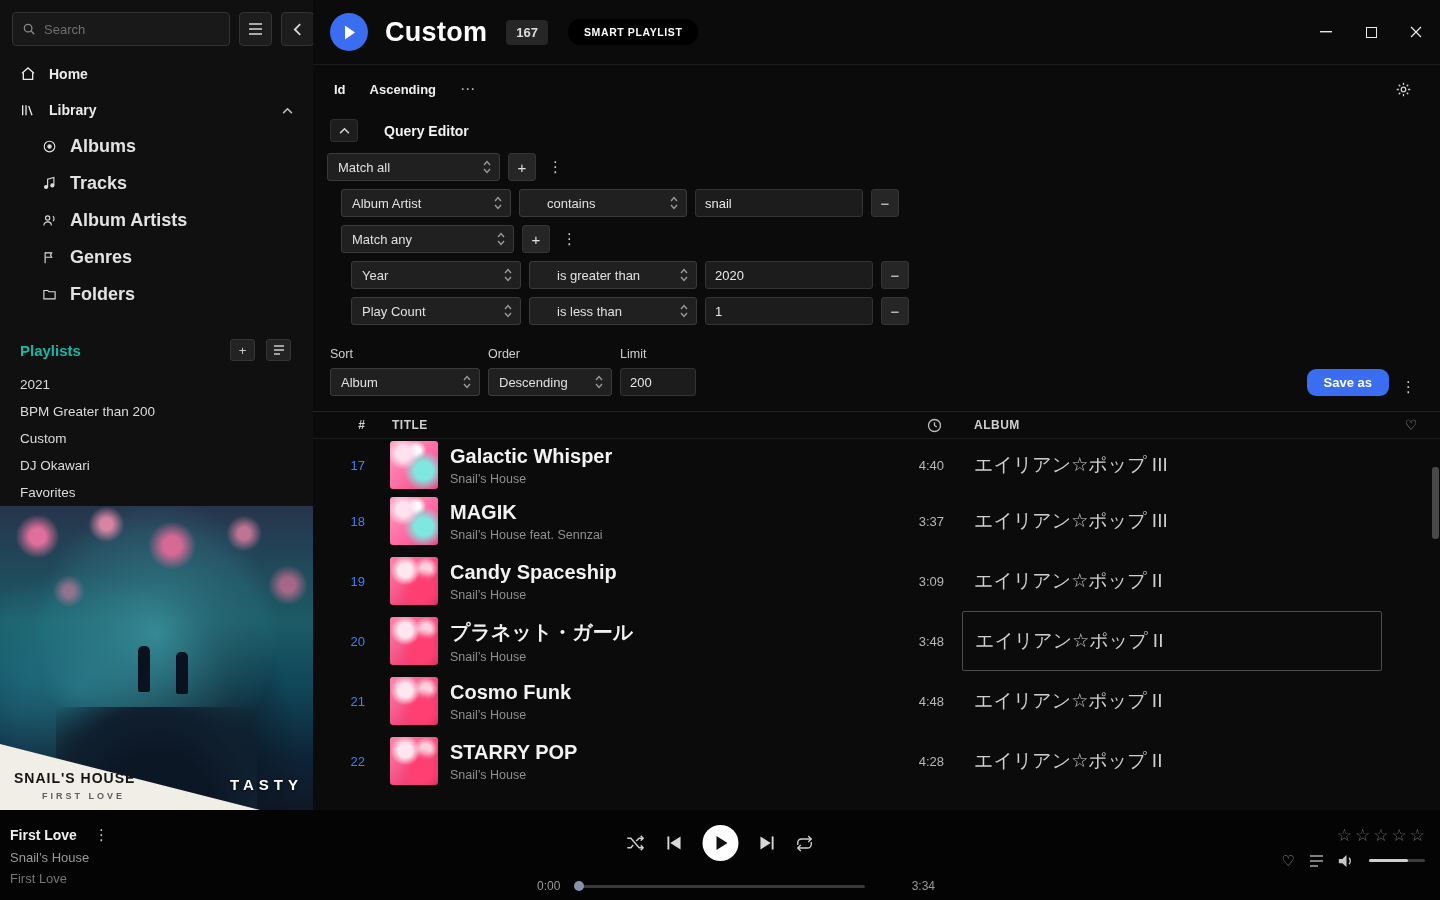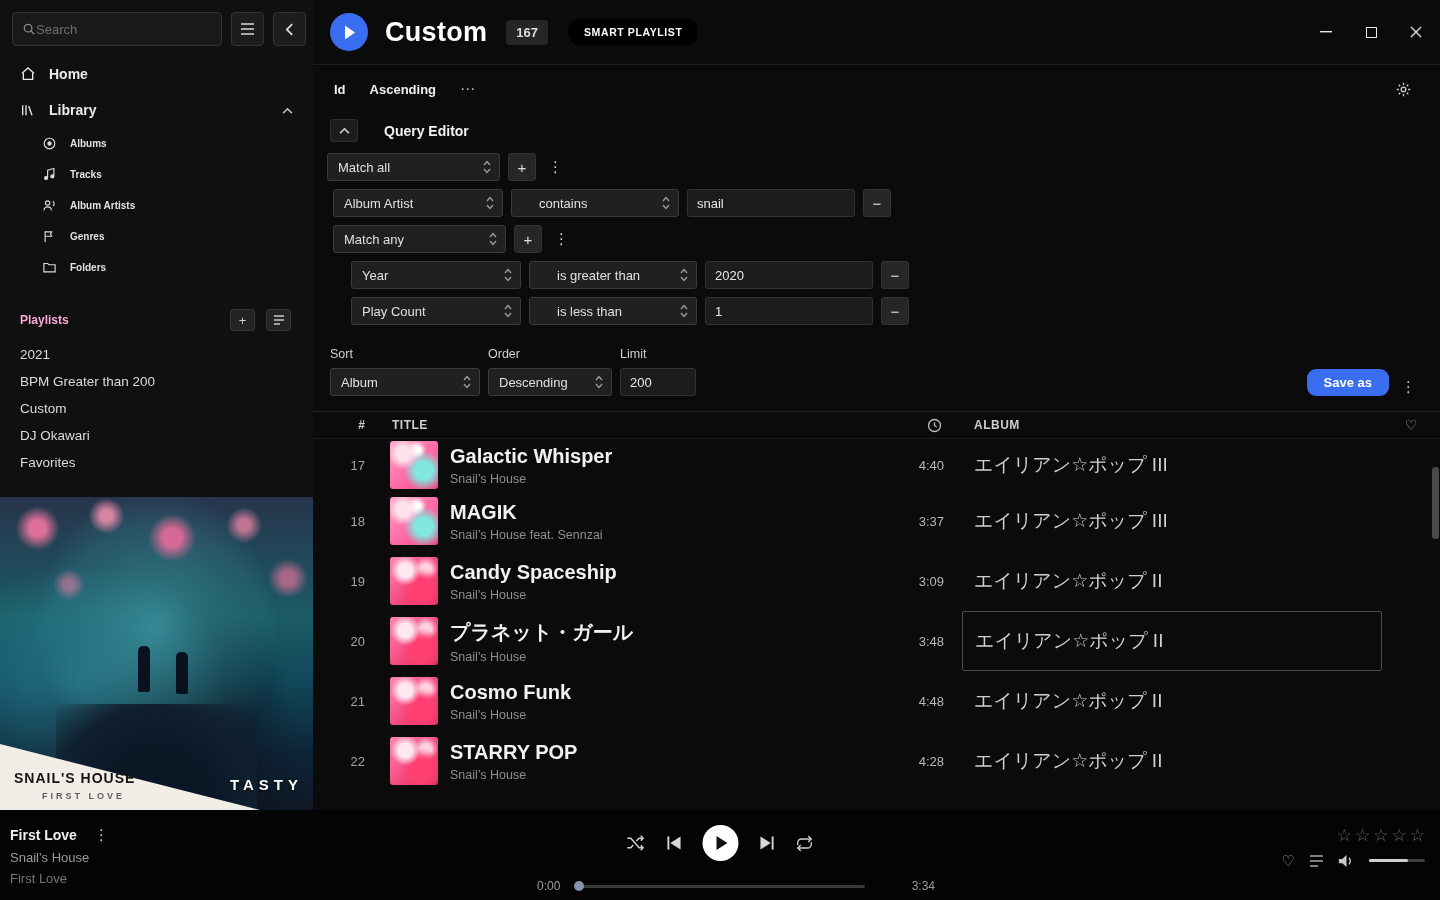--- a/index.html
+++ b/index.html
@@ -4,30 +4,30 @@
 <style>
   * { margin:0; padding:0; box-sizing:border-box; }
   html,body { width:1440px; height:900px; overflow:hidden; }
   body { background:#0b0b0b; color:#e8e8e8; font-family:"Liberation Sans","DejaVu Sans",sans-serif; }
   svg { display:block; }
   .app { width:1440px; height:900px; display:grid; grid-template-columns:313px 1127px; grid-template-rows:810px 90px; }
 
   
   .sidebar { grid-row:1; grid-column:1; background:#101010; display:flex; flex-direction:column; overflow:hidden; }
   .sb-top { display:flex; gap:9px; padding:12px 12px 10px 12px; align-items:center; }
-  .search { flex:1; height:34px; background:#191919; border:1px solid #333; border-radius:4px; display:flex; align-items:center; padding:0 9px; }
+  .search { flex:1; height:34px; background:#191919; border:1px solid #333; border-radius:4px; display:flex; align-items:center; padding:0 9px; gap:8px; }
   .search input { flex:1; min-width:0; background:transparent; border:0; outline:none; color:#ddd; font-size:13px; font-family:inherit; }
   .search input::placeholder { color:#6f6f6f; }
   .sq { width:33px; height:34px; flex:0 0 33px; background:#1d1d1d; border:1px solid #333; border-radius:4px; display:flex; align-items:center; justify-content:center; cursor:pointer; }
 
   .nav-row { display:flex; align-items:center; gap:13px; padding:10px 20px; font-size:14px; font-weight:700; color:#ececec; cursor:pointer; }
   .nav-row .spacer { margin-left:auto; }
-  .sub-row { display:flex; align-items:center; gap:13px; padding:8px 20px 8px 42px; font-size:10px; font-weight:700; color:#e2e2e2; cursor:pointer; }
+  .sub-row { display:flex; align-items:center; gap:13px; padding:8px 20px 8px 42px; font-size:18px; font-weight:700; color:#e2e2e2; cursor:pointer; }
   .pl-head { display:flex; align-items:center; gap:11px; padding:26px 22px 10px 20px; }
-  .pl-head .pl-title { font-size:12px; font-weight:700; color:#f9a8d4; }
+  .pl-head .pl-title { font-size:15px; font-weight:700; color:#14b8a6; }
   .mini { width:25px; height:22px; background:#232323; border:1px solid #353535; border-radius:3px; color:#ccc; display:flex; align-items:center; justify-content:center; font-size:13px; cursor:pointer; }
   .mini:first-of-type { margin-left:auto; }
   .pl-item { padding:6px 20px; font-size:13.5px; color:#dcdcdc; cursor:pointer; }
 
   .album-art { margin-top:auto; width:313px; height:313px; position:relative; overflow:hidden;
     background:
       radial-gradient(circle at 12% 10%, rgba(255,120,165,.85) 0 8px, transparent 22px),
       radial-gradient(circle at 34% 6%, rgba(255,150,180,.8) 0 6px, transparent 18px),
       radial-gradient(circle at 55% 13%, rgba(255,110,160,.8) 0 9px, transparent 24px),
       radial-gradient(circle at 78% 9%, rgba(255,140,175,.7) 0 6px, transparent 18px),
@@ -60,21 +60,21 @@
   .count-badge { background:#262626; border-radius:4px; padding:5px 10px; font-size:13px; font-weight:700; color:#ddd; margin-left:19px; }
   .pill-badge { background:#000; border-radius:12px; padding:7px 16px; font-size:10.5px; font-weight:700; letter-spacing:.6px; color:#fff; margin-left:20px; }
 
   .toolbar { display:flex; align-items:center; gap:24px; padding:15px 28px 6px 21px; font-size:13px; font-weight:700; color:#f0f0f0; flex:0 0 auto; }
   .toolbar .dots3 { color:#bbb; font-weight:400; font-size:15px; letter-spacing:1px; }
   .toolbar .gear { margin-left:auto; cursor:pointer; }
 
   .qe-head { display:flex; align-items:center; gap:26px; padding:15px 0 11px 17px; font-size:14px; font-weight:700; color:#f2f2f2; }
   .chev-btn { width:28px; height:23px; background:#1d1d1d; border:1px solid #2e2e2e; border-radius:3px; display:flex; align-items:center; justify-content:center; cursor:pointer; }
   .qe-row { display:flex; align-items:center; gap:8px; margin-bottom:8px; }
-  .ind0 { margin-left:14px; } .ind1 { margin-left:20px; } .ind2 { margin-left:38px; }
+  .ind0 { margin-left:14px; } .ind1 { margin-left:28px; } .ind2 { margin-left:38px; }
   .select { height:28px; background:#202020; border:1px solid #3b3b3b; border-radius:3px; display:flex; align-items:center; justify-content:space-between; padding:0 8px 0 10px; font-size:13px; color:#e0e0e0; cursor:pointer; }
   .tinput { height:28px; background:#1c1c1c; border:1px solid #333; border-radius:3px; padding:0 9px; font-size:13px; color:#e8e8e8; font-family:inherit; outline:none; }
   .w-match { width:173px; } .w-field { width:170px; } .w-op { width:168px;padding-left:27px; } .w-val { width:168px; }
   .sqbtn { width:28px; height:28px; background:#262626; border:1px solid #343434; border-radius:3px; color:#e0e0e0; font-size:15px; display:flex; align-items:center; justify-content:center; cursor:pointer; }
   .vdots { color:#c8c8c8; font-size:15px; padding:0 4px; cursor:pointer; }
 
   .sort-row { display:flex; align-items:flex-end; gap:8px; padding:14px 20px 0 17px; flex:0 0 auto; }
   .fgroup { display:flex; flex-direction:column; }
   .fgroup label { font-size:12.5px; color:#cfcfcf; margin-bottom:7px; }
   .w-sort { width:150px; } .w-order { width:124px; } .w-limit { width:76px; }
@@ -83,21 +83,21 @@
   .table { margin-top:15px; flex:1; display:flex; flex-direction:column; position:relative; overflow:hidden; }
   .thead { display:grid; grid-template-columns:62px 1fr 90px 420px 58px; align-items:center; height:28px; border-top:1px solid #242424; border-bottom:1px solid #1c1c1c; font-size:12px; font-weight:700; color:#cfcfcf; flex:0 0 28px; }
   .th-num { text-align:right; padding-right:10px; }
   .th-title { padding-left:17px; letter-spacing:.5px; }
   .th-clock { justify-self:end; padding-right:20px; }
   .th-album { padding-left:12px; letter-spacing:.5px; }
   .th-heart { justify-self:center; color:#9a9a9a; font-size:14px; }
   .rows { flex:1; overflow:hidden; }
   .trow { display:grid; grid-template-columns:62px 1fr 90px 420px 58px; align-items:center; height:60px; cursor:pointer; }
   .rows .trow:first-child { height:52px; }
-  .c-num { text-align:right; padding-right:10px; font-size:13px; color:#a3a3a3; }
+  .c-num { text-align:right; padding-right:10px; font-size:13px; color:#3b82f6; }
   .c-title { display:flex; align-items:center; gap:12px; padding-left:15px; min-width:0; }
   .thumb { width:48px; height:48px; border-radius:3px; flex:0 0 48px; }
   .thumb-iii { background:
       radial-gradient(circle at 28% 26%, #ffe2ee 0 7px, transparent 16px),
       radial-gradient(circle at 70% 62%, #7fe7e0 0 9px, transparent 20px),
       radial-gradient(circle at 55% 20%, #fff 0 4px, transparent 10px),
       linear-gradient(135deg, #ff9fc0 0%, #ff6aa4 55%, #e64a86 100%); }
   .thumb-ii { background:
       radial-gradient(circle at 32% 28%, #ffe6ef 0 7px, transparent 15px),
       radial-gradient(circle at 66% 70%, #ff3f72 0 10px, transparent 22px),

